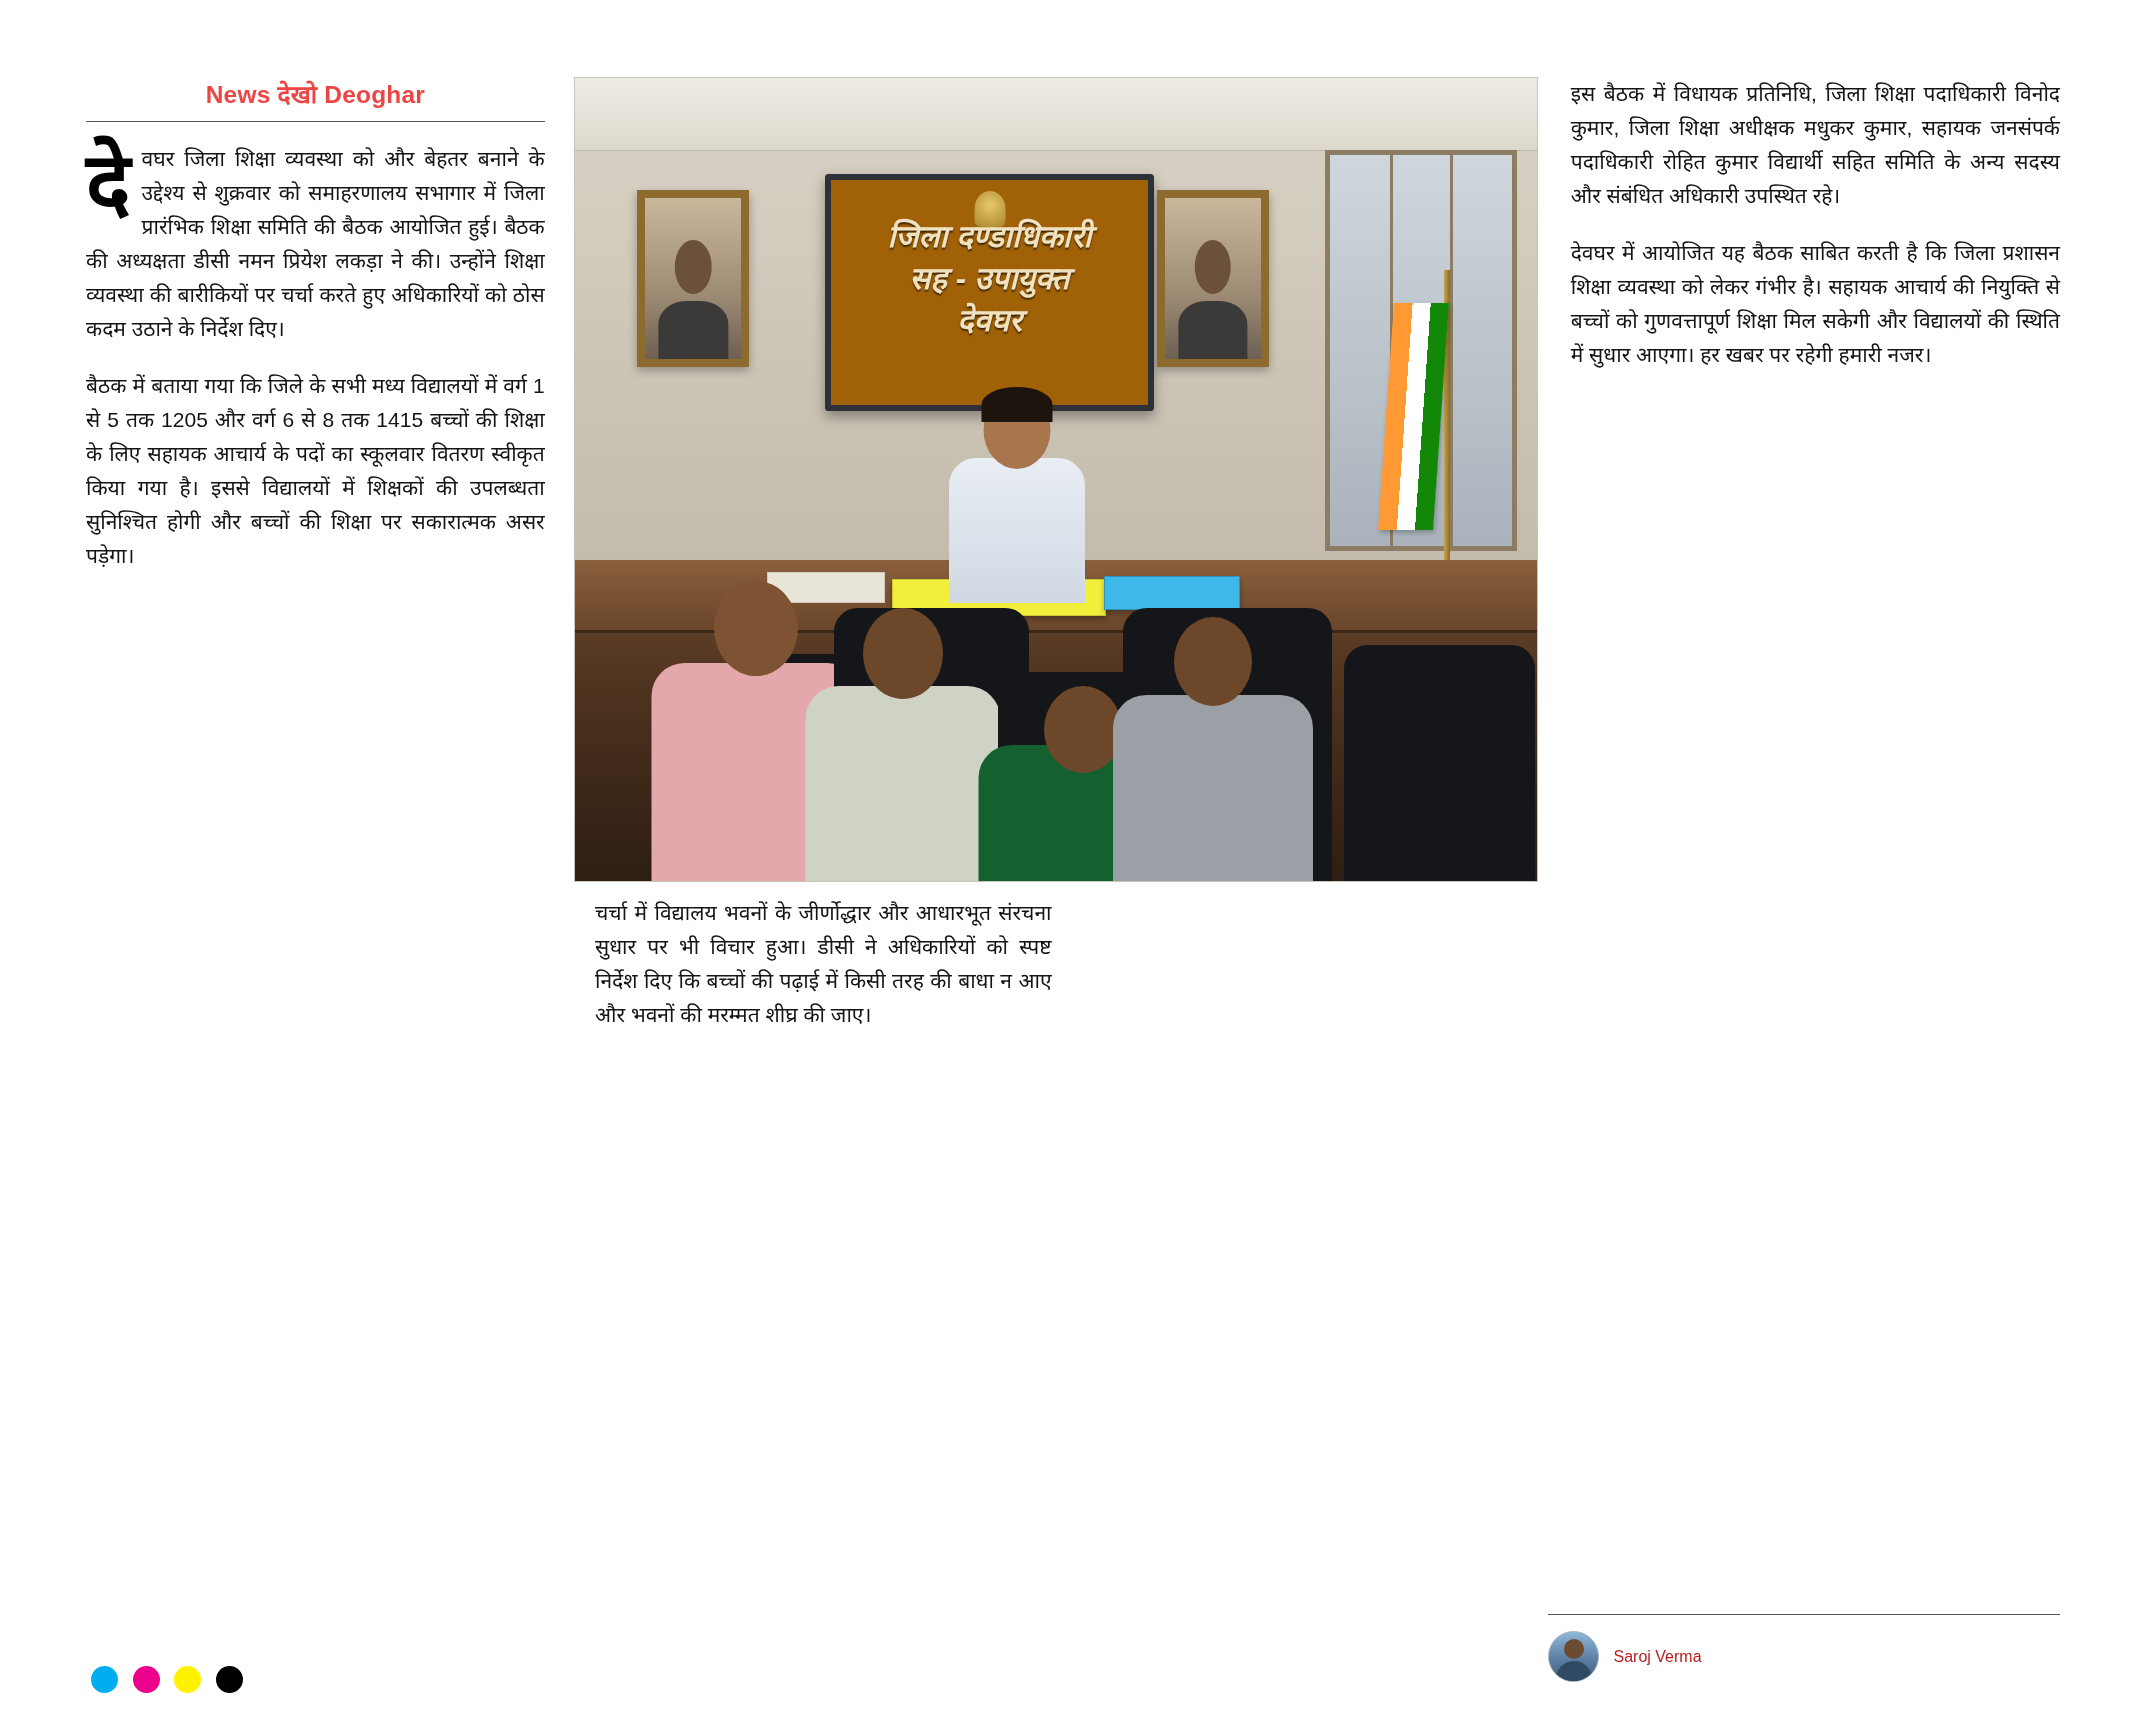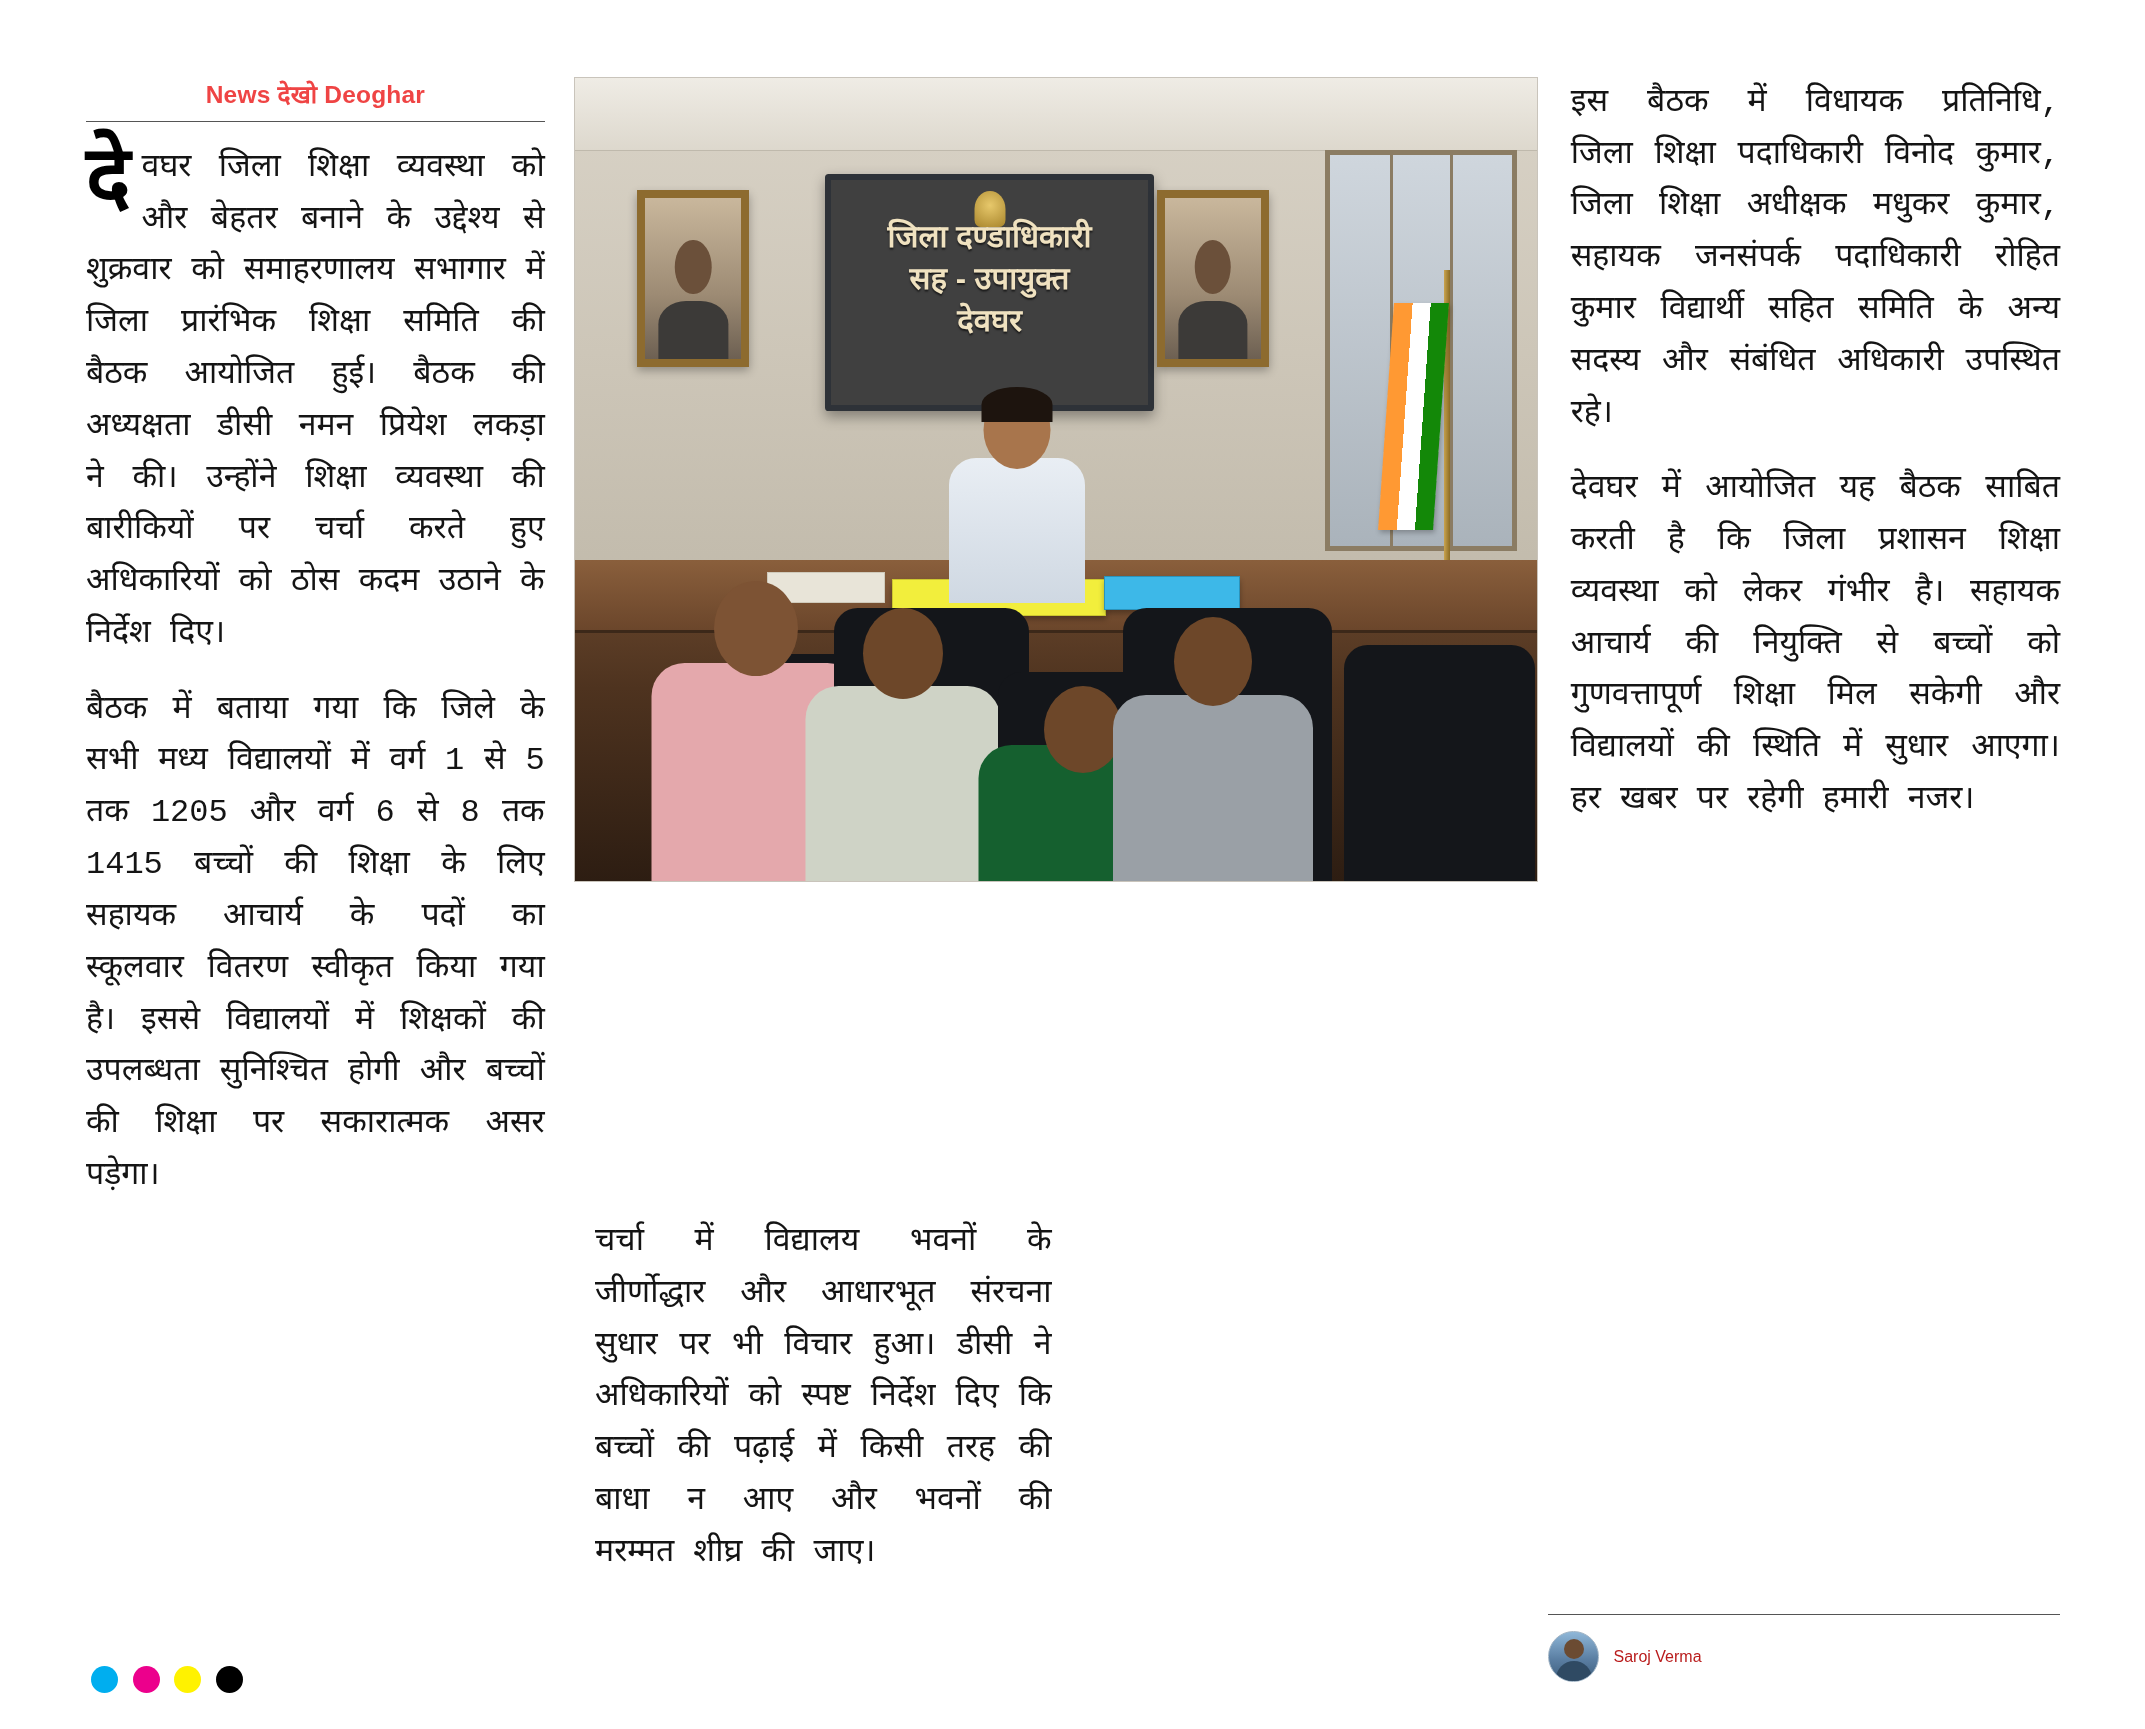--- a/index.html
+++ b/index.html
@@ -67,27 +67,26 @@
     padding-bottom: 11px;
     letter-spacing: 0.2px;
   }
   .rule {
     border: none;
     border-top: 1.8px solid #555;
     margin: 0 0 20px 0;
   }
 
   p.body {
-    font-size: 32px;
+    font-size: 21px;
     line-height: 1.62;
     text-align: justify;
     text-justify: inter-word;
     margin: 0 0 23.6px 0;
     color: #141414;
-    font-family: Liberation Mono, monospace;
   }
   p.body:last-child { margin-bottom: 0; }
 
   .dropcap::first-letter {
     float: left;
     font-size: 84px;
     line-height: 0.86;
     font-weight: bold;
     padding: 5.5px 11px 0 0;
     color: #000;
@@ -112,24 +111,25 @@
     position: absolute; left: 0; top: 0; width: 100%; height: 62%;
     background: linear-gradient(180deg, #d9d3c7 0%, #cdc6b8 55%, #c2bbac 100%);
   }
   .ceiling {
     position: absolute; left: 0; top: 0; width: 100%; height: 9%;
     background: linear-gradient(180deg,#efece5,#ddd8cd);
     border-bottom: 1.8px solid #bfb9ac;
   }
   .backboard {
     position: absolute; left: 26%; top: 12%; width: 33%; height: 28%;
-    background: #404040;
+    background: #a16207;
     border: 6.4px solid #2e3238;
     border-radius: 3.6px;
     box-shadow: 0 5.5px 12.7px rgba(0,0,0,.35);
+    font-style: italic;
   }
   .backboard .bb-text {
     position: absolute; left: 0; right: 0; top: 16%;
     text-align: center;
     color: #f0e2c0;
     font-size: 31px;
     font-weight: bold;
     line-height: 1.35;
     text-shadow: 0 1.8px 1.8px rgba(0,0,0,.6);
   }

